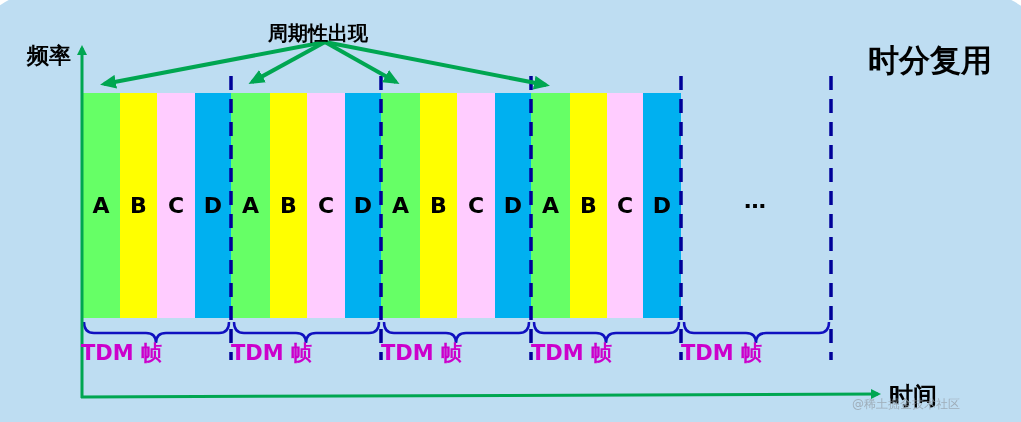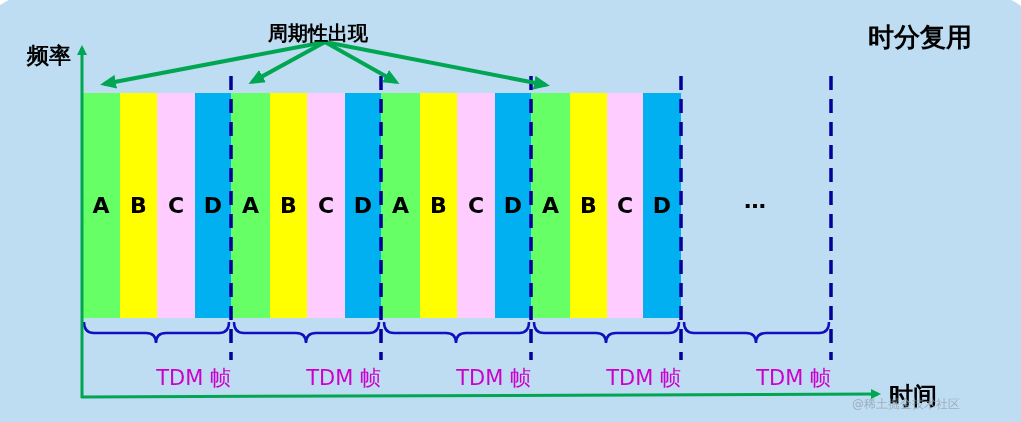--- a/index.html
+++ b/index.html
@@ -1,19 +1,19 @@
 <!DOCTYPE html>
 <html><head>
 <meta charset="utf-8">
 <style>
   html, body { margin:0; padding:0; background:#ffffff; }
   body { width:1021px; height:422px; position:relative; overflow:hidden; font-family:"DejaVu Sans", sans-serif; }
   .panel { position:absolute; left:-40px; top:-10px; width:1100px; height:450px; background:#BEDDF2; border-radius:90px; }
   .slot { position:absolute; top:93px; height:225px; display:flex; align-items:center; justify-content:center; font-weight:bold; font-size:22px; color:#000; }
-  .frame-label { position:absolute; top:364px; width:150px; text-align:right; color:#CC00CC; font-weight:normal; font-size:21px; }
+  .frame-label { position:absolute; top:339px; width:150px; text-align:left; color:#CC00CC; font-weight:bold; font-size:21px; }
   .title { position:absolute; font-weight:bold; color:#000; }
   svg { position:absolute; left:0; top:0; }
   .watermark { position:absolute; left:852px; top:396px; font-size:12px; color:#9aa6b0; opacity:0.85; }
 </style>
 </head>
 <body>
 
 <div class="panel"></div>
 
 <div id="slots">
@@ -79,17 +79,17 @@
     <line x1="325" y1="42" x2="546" y2="85" marker-end="url(#ahbig)"></line>
   </g>
 </svg>
 
 <div class="frame-label" style="left:81px">TDM 帧</div>
 <div class="frame-label" style="left:231px">TDM 帧</div>
 <div class="frame-label" style="left:381px">TDM 帧</div>
 <div class="frame-label" style="left:531px">TDM 帧</div>
 <div class="frame-label" style="left:681px">TDM 帧</div>
 
-<div class="title" style="left:868px;top:20px;font-size:26px">时分复用</div>
+<div class="title" style="left:868px;top:40px;font-size:31px">时分复用</div>
 <div class="title" style="left:268px;top:20px;font-size:20px">周期性出现</div>
 <div class="title" style="left:27px;top:41px;font-size:22px">频率</div>
 <div class="title" style="left:889px;top:380px;font-size:24px">时间</div>
 <div class="watermark">@稀土掘金技术社区</div>
 
 </body></html>

